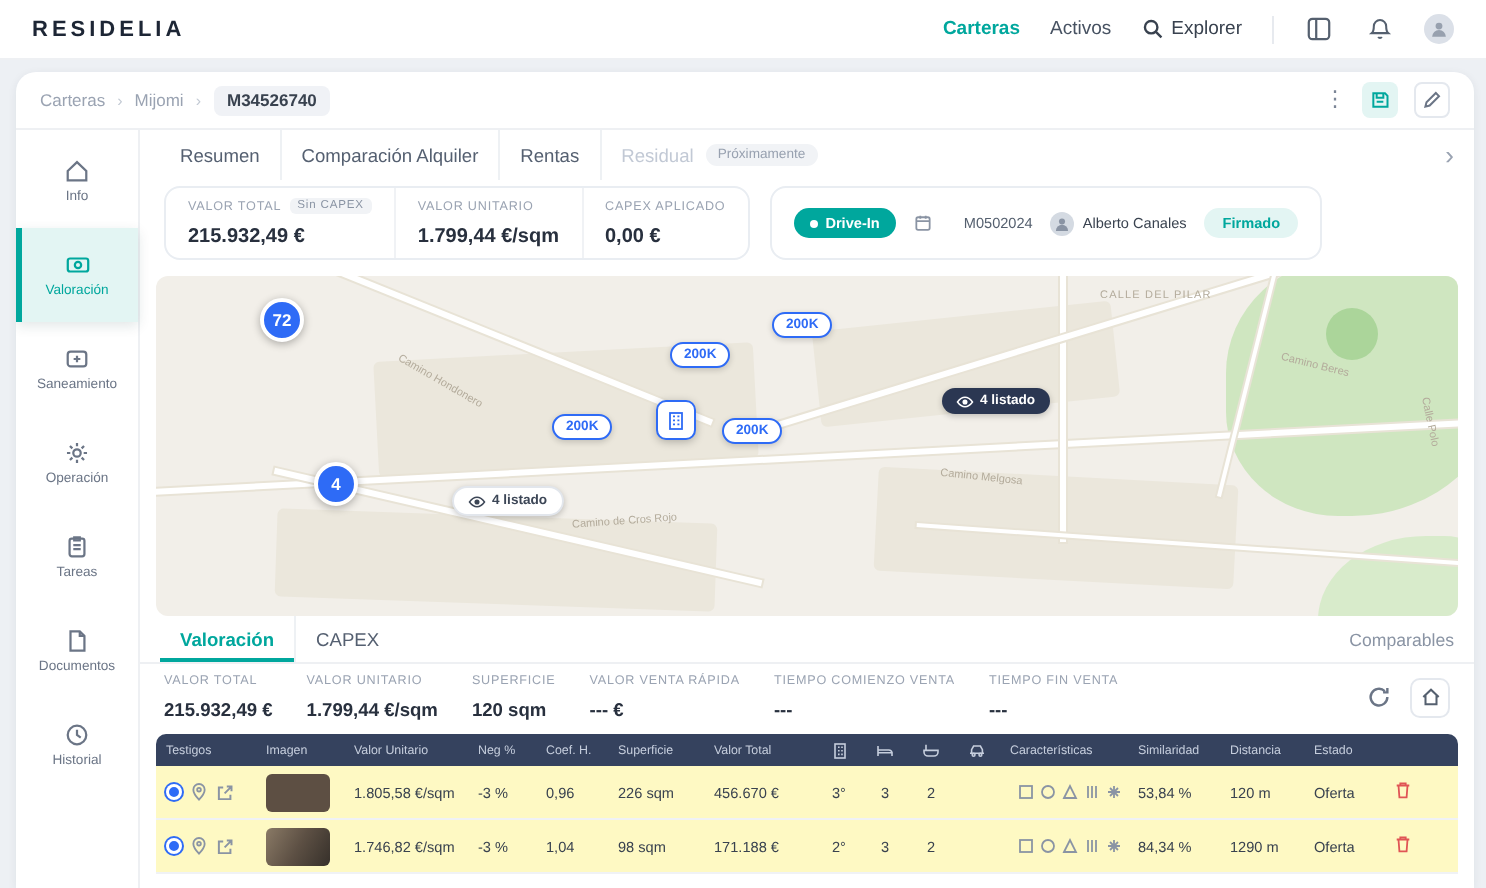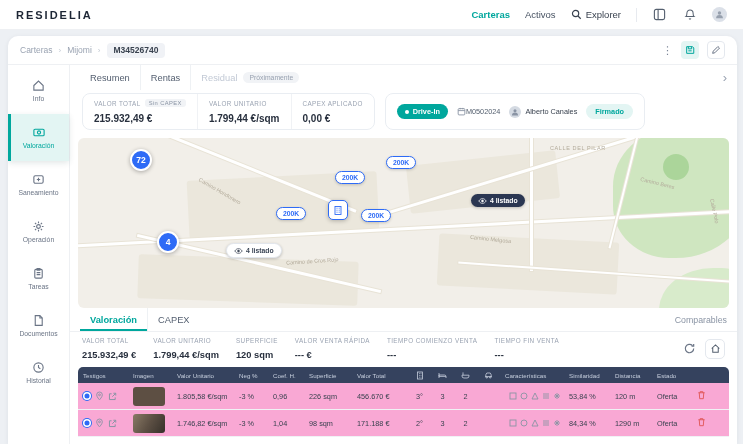--- a/index.html
+++ b/index.html
@@ -64,21 +64,21 @@
   .stat-card{border:1px solid #e9edf2;border-radius:8px;display:flex;align-items:stretch;background:#fff}
   .stat-cell{padding:5px 11px;display:flex;flex-direction:column;justify-content:center}
   .stat-cell + .stat-cell{border-left:1px solid #f0f2f5}
   .stat-label{font-size:6.3px;color:#9aa3b2;letter-spacing:.4px;display:flex;align-items:center;gap:4px;white-space:nowrap}
   .stat-value{font-size:10px;font-weight:bold;color:#28303e;margin-top:6px;white-space:nowrap}
   .mini-badge{background:#f1f3f6;color:#8a94a4;font-size:5.8px;border-radius:3px;padding:1px 4px}
   .chips-card{border:1px solid #e9edf2;border-radius:8px;display:flex;align-items:center;gap:9px;padding:0 11px}
   .chip-drive{background:var(--teal);color:#fff;font-size:7.3px;font-weight:bold;border-radius:10px;
               padding:3px 8px;display:flex;align-items:center;gap:4px;white-space:nowrap}
   .chip-drive i{width:4px;height:4px;border-radius:50%;background:#fff}
-  .chip-ref{display:flex;gap:0;font-size:7.3px;color:#55606f;white-space:nowrap}
+  .chip-ref{display:flex;gap:16px;font-size:7.3px;color:#55606f;white-space:nowrap}
   .chip-owner{display:flex;align-items:center;gap:4px;font-size:7.3px;color:#39424f;white-space:nowrap}
   .chip-owner .av{width:12px;height:12px;border-radius:50%;background:#d4dae2;display:flex;align-items:center;justify-content:center}
   .chip-signed{background:var(--teal-bg);color:var(--teal);font-size:7.3px;font-weight:bold;border-radius:10px;padding:3px 9px}
 
   
   .map{flex:none;height:170px;margin:0 8px;border-radius:6px;background:var(--map-bg);
        position:relative;overflow:hidden}
   .block{position:absolute;background:#ebe7dc;border-radius:3px}
   .park{position:absolute;background:#cfe6c0}
   .road{position:absolute;background:#fff;box-shadow:0 0 0 1px #e8e3d6;height:3px}
@@ -109,21 +109,21 @@
   .sum-stat .stat-value{font-size:9.3px}
   .sum-actions{margin-left:auto;display:flex;align-items:center;gap:9px}
   .round-btn{width:20px;height:20px;border:1px solid #e4e8ee;border-radius:5px;display:flex;
              align-items:center;justify-content:center;cursor:pointer;background:#fff}
 
   
   .table{margin:1px 8px 0;flex:1;min-height:0}
   .thead{display:flex;align-items:center;background:var(--navy);border-radius:5px 5px 0 0;height:16px}
   .th{font-size:6.2px;color:#c6cedd;padding-left:5px;white-space:nowrap;overflow:hidden;cursor:pointer}
   .th.cent{padding-left:0;text-align:center;display:flex;align-items:center;justify-content:center}
-  .tr{display:flex;align-items:center;height:27px;border-bottom:1px solid #f0f2f5;background:#f9a8d4}
+  .tr{display:flex;align-items:center;height:27px;border-bottom:1px solid #f0f2f5;background:#fef9c3}
   .td{font-size:7.3px;color:#39424f;padding-left:5px;white-space:nowrap;overflow:hidden}
   .td.cent{padding-left:0;text-align:center}
   .c-testigos{width:50px}.c-imagen{width:44px}.c-vu{width:62px}.c-neg{width:34px}
   .c-coef{width:36px}.c-sup{width:48px}.c-vt{width:56px}.c-ic{width:23px}
   .c-carac{width:64px}.c-sim{width:46px}.c-dist{width:42px}.c-est{width:38px}.c-del{width:22px}
   .row-icons{display:flex;align-items:center;gap:4px}
   .radio{width:8px;height:8px;border-radius:50%;background:var(--blue);
          box-shadow:inset 0 0 0 1.5px #fff,0 0 0 1px var(--blue);cursor:pointer;flex:none}
   .thumb{width:32px;height:19px;border-radius:3px;cursor:pointer}
   .thumb.t1{background:linear-gradient(135deg,#7a685а 0%,#6b5a4e 40%,#3e342c 100%);background-color:#5d4f43}
@@ -242,20 +242,21 @@
             <path d="M7 4.2V7l2 1.4"></path>
           </svg>
         <span>Historial</span>
       </div>
     </div>
 
     <div class="main">
 
       <div class="tabs-row">
         <span class="tab">Resumen</span>
+        <span class="tab">Comparación Alquiler</span>
         <span class="tab">Rentas</span>
         <span class="tab disabled">
           <span>Residual</span>
           <span class="soon-pill">Próximamente</span>
         </span>
         <span class="tabs-chevron">›</span>
       </div>
 
       <div class="cards-row">
         <div class="stat-card">

